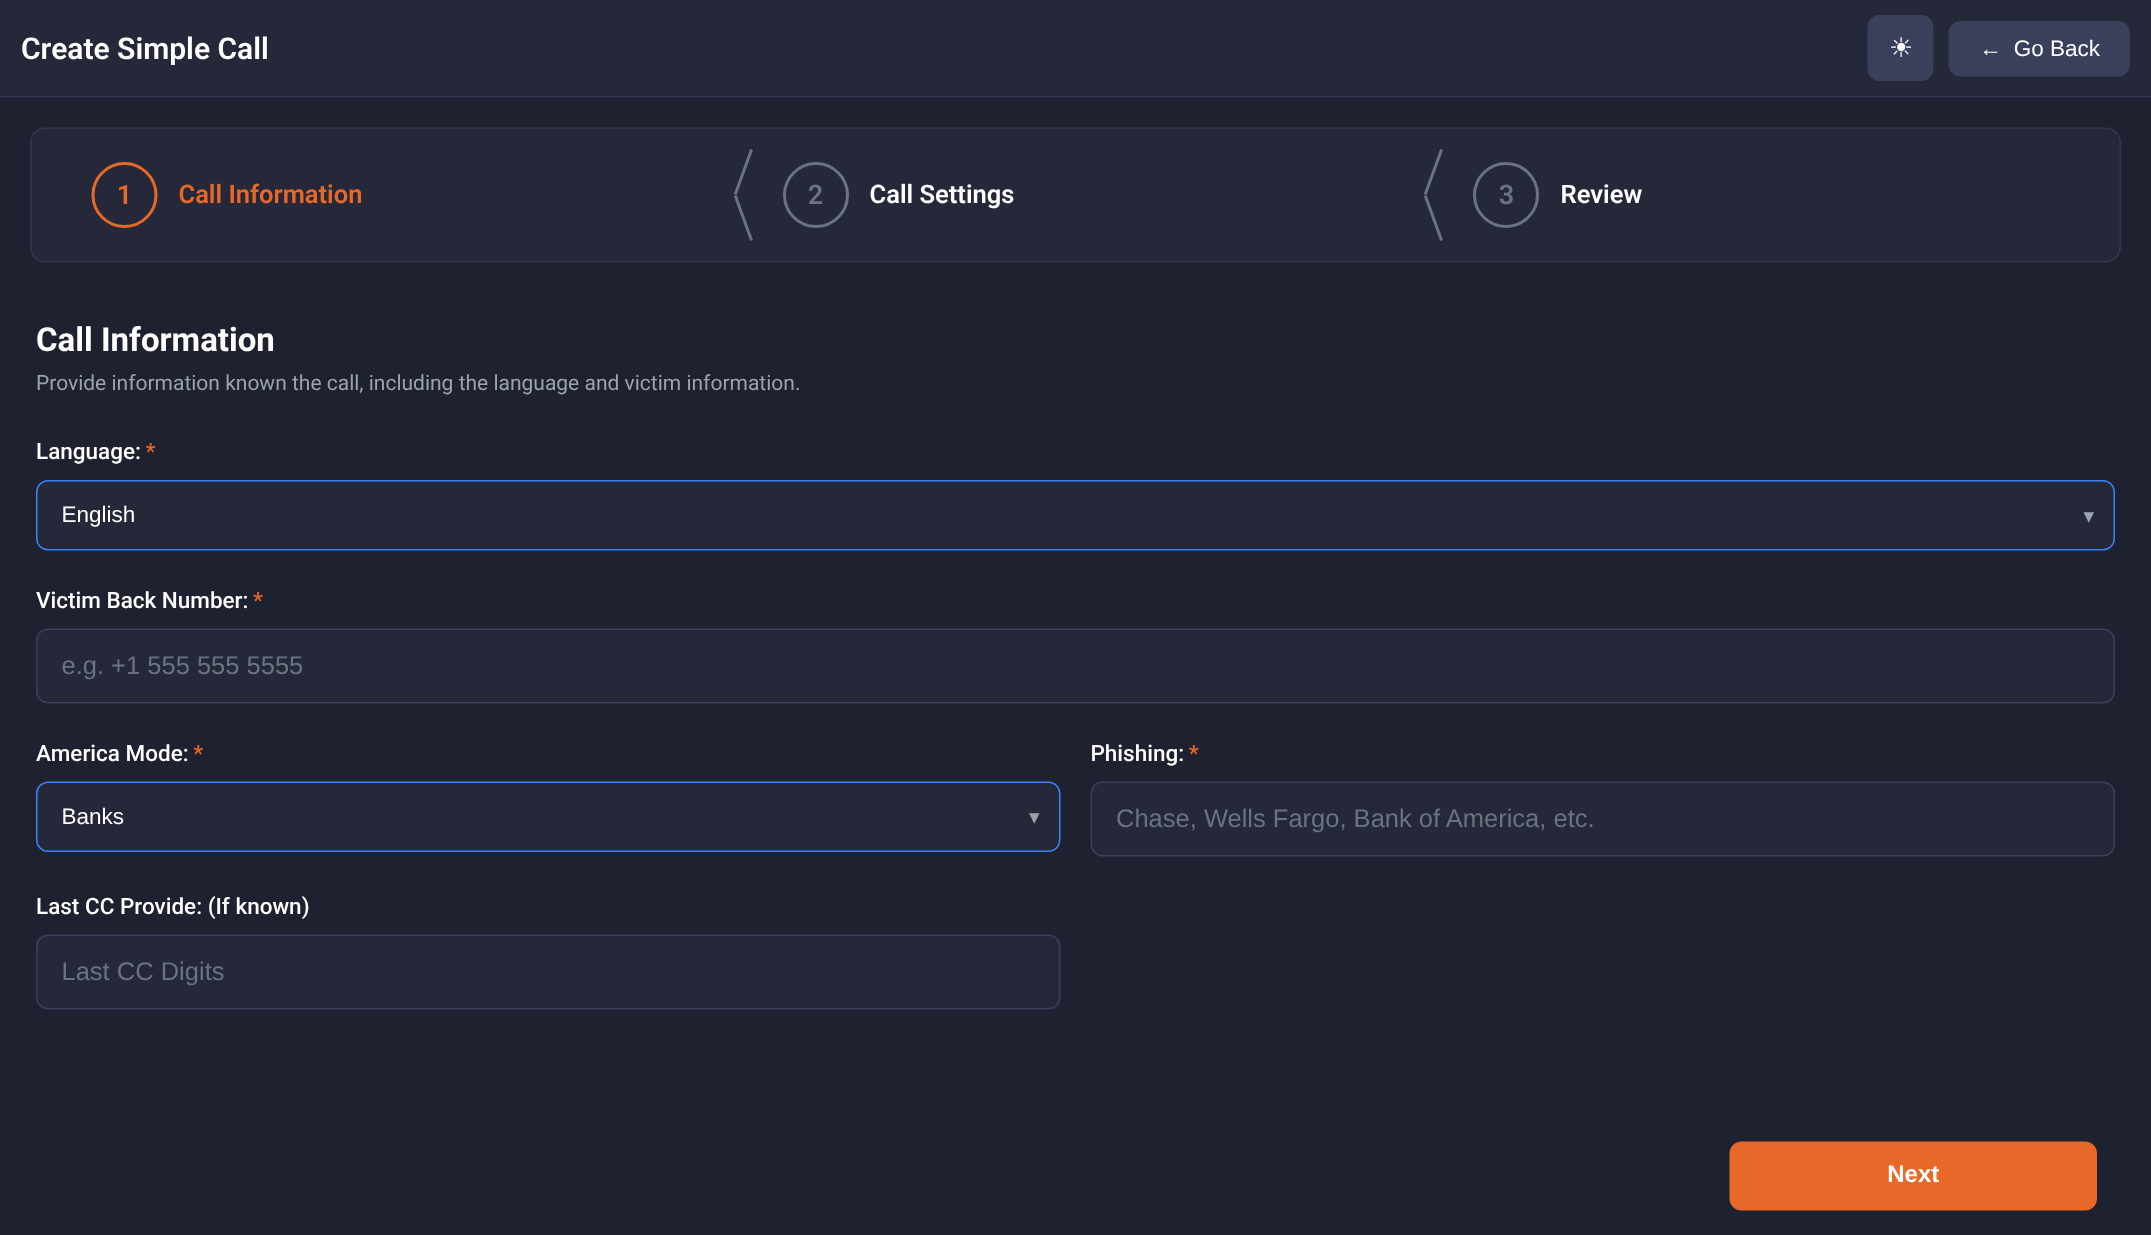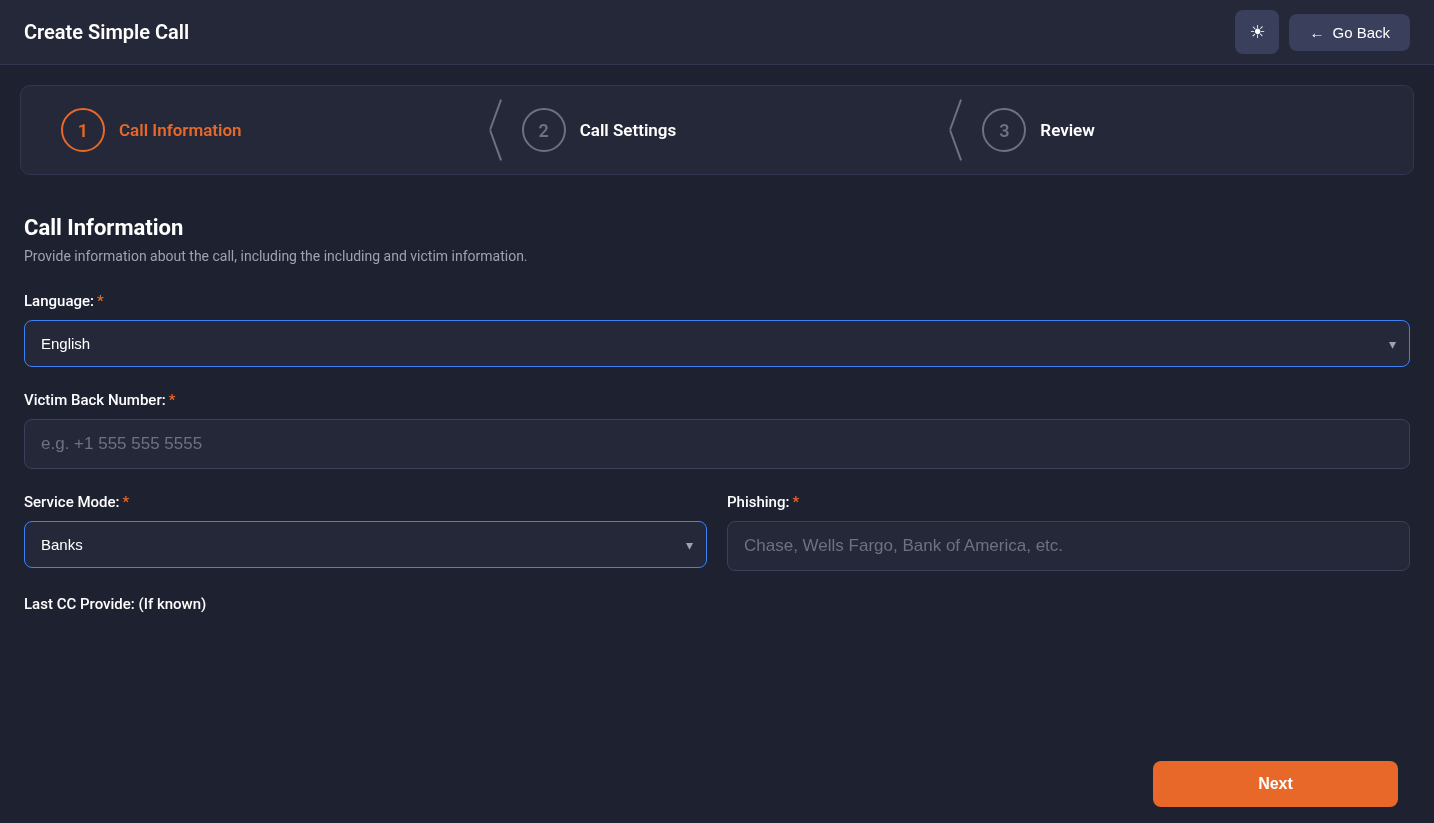--- a/index.html
+++ b/index.html
@@ -11,21 +11,21 @@
       min-height: 823px;
       position: relative;
     }
 
     
     .header {
       background-color: #252838;
       display: flex;
       align-items: center;
       justify-content: space-between;
-      padding: 0 24px;
+      padding: 0 14px;
       height: 65px;
       border-bottom: 1px solid #333650;
     }
     .header-title {
       font-size: 20px;
       font-weight: 600;
       color: #ffffff;
     }
     .header-actions {
       display: flex;
@@ -287,21 +287,21 @@
       <div class="step-circle inactive">
         <span>3</span>
       </div>
       <span class="step-label inactive">Review</span>
     </div>
   </div>
 </div>
 
 <div class="main-content">
   <h1 class="section-title">Call Information</h1>
-  <p class="section-subtitle">Provide information about the call, including the including and victim information.</p>
+  <p class="section-subtitle">Provide information known the call, including the language and victim information.</p>
 
   <div class="form-group">
     <label class="form-label">
       <span>Language:</span><span class="required">*</span>
     </label>
     <div class="select-wrapper">
       <select class="form-select">
         <option value="English">English</option>
         <option value="Spanish">Spanish</option>
         <option value="French">French</option>
@@ -315,21 +315,21 @@
   <div class="form-group">
     <label class="form-label">
       <span>Victim Back Number:</span><span class="required">*</span>
     </label>
     <input type="text" class="form-input" placeholder="e.g. +1 555 555 5555" style="">
   </div>
 
   <div class="form-row">
     <div class="form-group" style="margin-bottom:0">
       <label class="form-label">
-        <span>Service Mode:</span><span class="required">*</span>
+        <span>America Mode:</span><span class="required">*</span>
       </label>
       <div class="select-wrapper">
         <select class="form-select">
           <option value="Banks">Banks</option>
           <option value="Credit Cards">Credit Cards</option>
           <option value="PayPal">PayPal</option>
           <option value="Amazon">Amazon</option>
           <option value="IRS">IRS</option>
         </select>
         <span class="select-arrow">▾</span>
@@ -341,19 +341,20 @@
       </label>
       <input type="text" class="form-input" placeholder="Chase, Wells Fargo, Bank of America, etc." style="">
     </div>
   </div>
 
   <div class="form-row" style="margin-top: 24px;">
     <div class="form-group" style="margin-bottom:0">
       <label class="form-label">
         <span>Last CC Provide: (If known)</span>
       </label>
+      <input type="text" class="form-input" placeholder="Last CC Digits" style="">
     </div>
   </div>
 </div>
 
 <div class="footer-actions">
   <button class="btn-next">Next</button>
 </div>
 
 </body></html>

